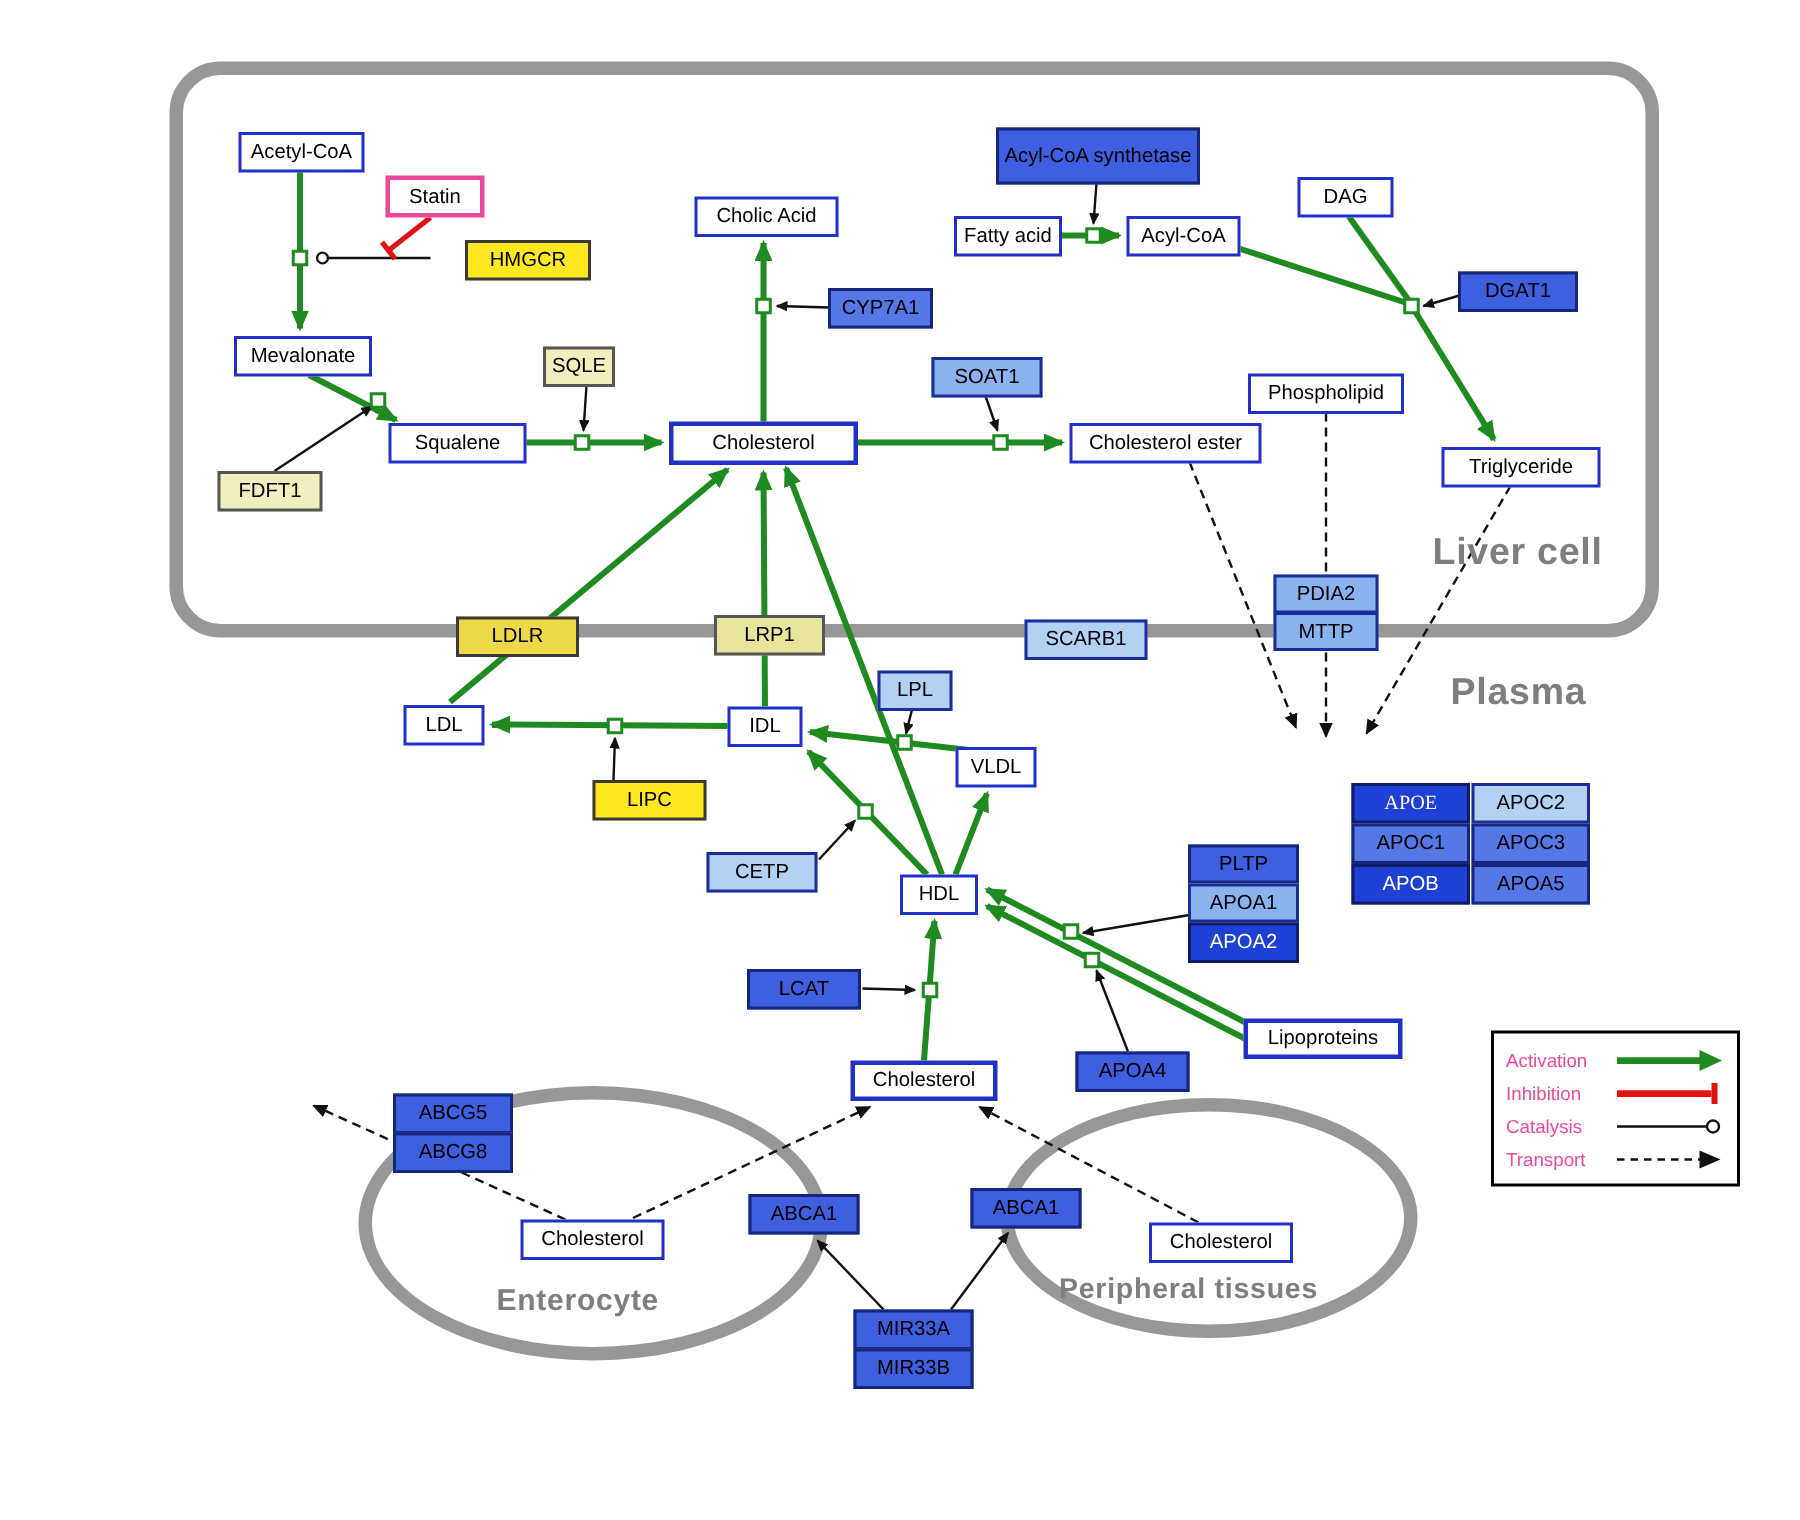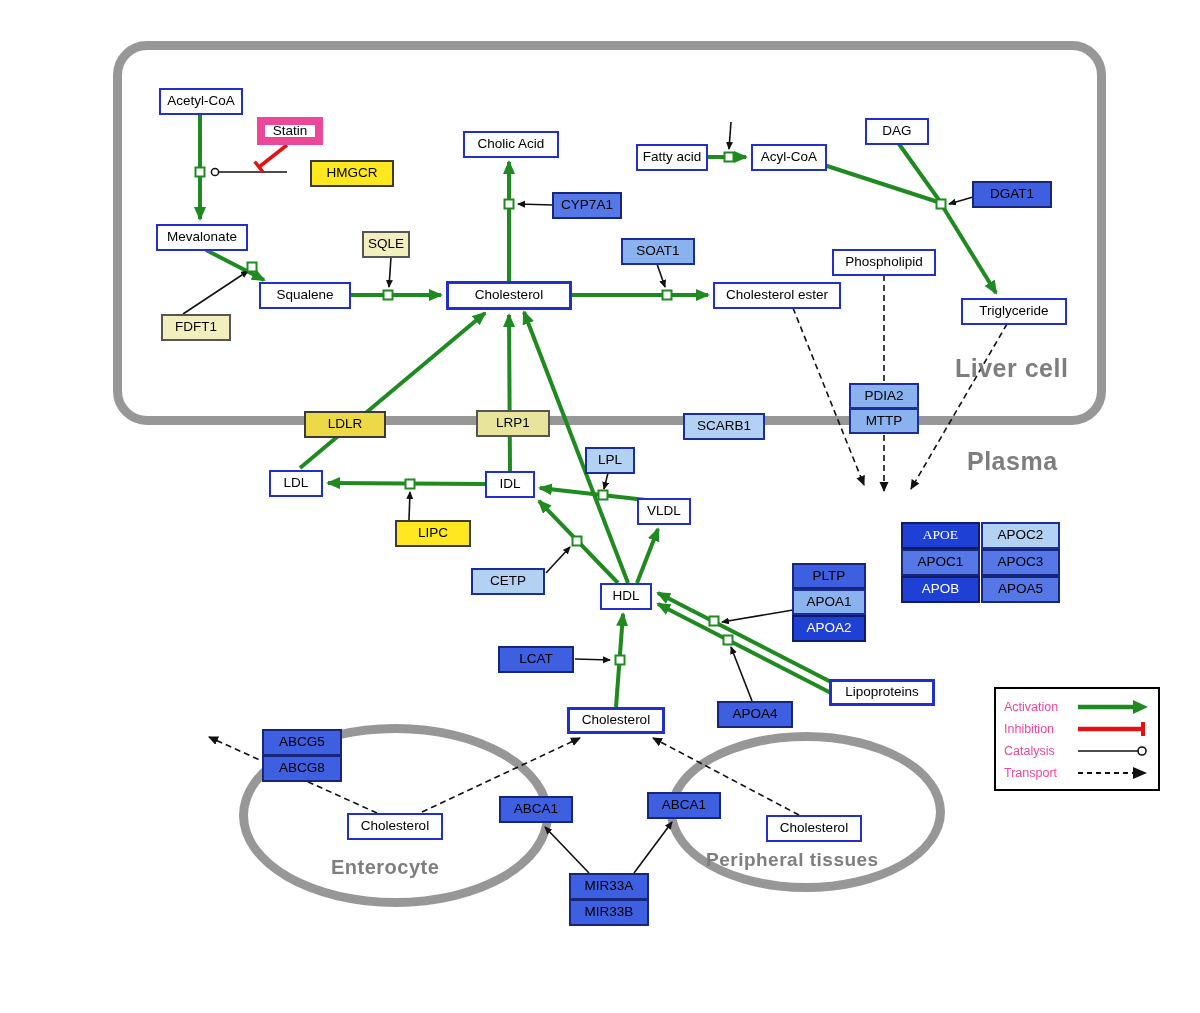--- a/index.html
+++ b/index.html
@@ -10,21 +10,21 @@
   .compartment { position:absolute; border:9px solid #979797; background:transparent; z-index:1; }
   #liver-cell-shape { border-radius:34px; }
   .ellipse { border-radius:50%; }
 
   svg.edges { position:absolute; left:0; top:0; z-index:2; }
 
   .node { position:absolute; z-index:3; display:flex; align-items:center; justify-content:center;
           text-align:center; font-size:13.5px; line-height:1.08; color:#000;
           background:#fff; border:2px solid #2030c8; }
   .metab-b { border-width:3px; }
-  .red-border { border:8px solid #ec4899; }
+  .red-border { border:3px solid #ec4899; }
   .yellow  { background:#ffe81f; border-color:#3a3a3a;margin-left:24px; }
   .yellow2 { background:#edd945; border-color:#3a3a3a; }
   .pale    { background:#f2efbe; border-color:#555; }
   .pale2   { background:#e8e49c; border-color:#555; }
   .light    { background:#b2d1f3; border-color:#1b2d99; }
   .lightmed { background:#8ab2ee; border-color:#1b2d99; }
   .med      { background:#5578e6; border-color:#16267c; }
   .meddark  { background:#3d5fe0; border-color:#16267c; }
   .dark     { background:#1f40d4; border-color:#101c66; color:#fff; }
 
@@ -128,28 +128,29 @@
       <rect x="709.5" y="616.5" width="9" height="9"></rect>
       <rect x="723.5" y="635.5" width="9" height="9"></rect>
       <rect x="615.5" y="655.5" width="9" height="9"></rect>
     </g>
   </svg>
 
   <div class="node" style="left:159px;top:88px;width:84px;height:27px;">Acetyl-CoA</div>
   <div class="node red-border" style="left:257px;top:117px;width:66px;height:28px;">Statin</div>
   <div class="node yellow" style="left:286px;top:160px;width:84px;height:27px;">HMGCR</div>
   <div class="node" style="left:156px;top:224px;width:92px;height:27px;">Mevalonate</div>
-  <div class="node pale" style="left:145px;top:314px;width:70px;height:27px;margin-left:16px;">FDFT1</div>
+  <div class="node pale" style="left:145px;top:314px;width:70px;height:27px;">FDFT1</div>
   <div class="node" style="left:259px;top:282px;width:92px;height:27px;">Squalene</div>
   <div class="node pale" style="left:362px;top:231px;width:48px;height:27px;">SQLE</div>
   <div class="node" style="left:463px;top:131px;width:96px;height:27px;">Cholic Acid</div>
   <div class="node med" style="left:552px;top:192px;width:70px;height:27px;">CYP7A1</div>
   <div class="node metab-b" style="left:446px;top:281px;width:126px;height:29px;">Cholesterol</div>
   <div class="node lightmed" style="left:621px;top:238px;width:74px;height:27px;">SOAT1</div>
   <div class="node" style="left:713px;top:282px;width:128px;height:27px;">Cholesterol ester</div>
+  <div class="node meddark" style="left:664px;top:85px;width:136px;height:38px;">Acyl-CoA synthetase</div>
   <div class="node" style="left:636px;top:144px;width:72px;height:27px;">Fatty acid</div>
   <div class="node" style="left:751px;top:144px;width:76px;height:27px;">Acyl-CoA</div>
   <div class="node" style="left:865px;top:118px;width:64px;height:27px;">DAG</div>
   <div class="node meddark" style="left:972px;top:181px;width:80px;height:27px;">DGAT1</div>
   <div class="node" style="left:832px;top:249px;width:104px;height:27px;">Phospholipid</div>
   <div class="node" style="left:961px;top:298px;width:106px;height:27px;">Triglyceride</div>
   <div class="node lightmed" style="left:849px;top:383px;width:70px;height:26px;">PDIA2</div>
   <div class="node lightmed" style="left:849px;top:408px;width:70px;height:26px;">MTTP</div>
 
   <div class="node yellow2" style="left:304px;top:411px;width:82px;height:27px;">LDLR</div>

